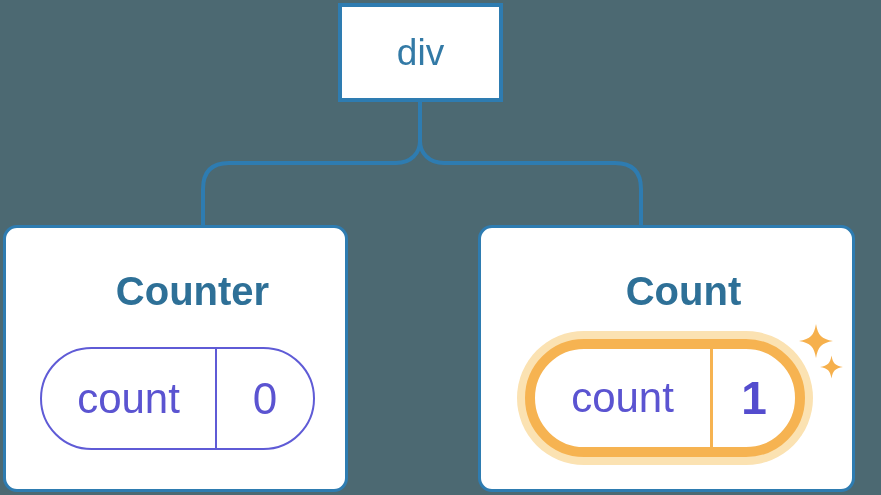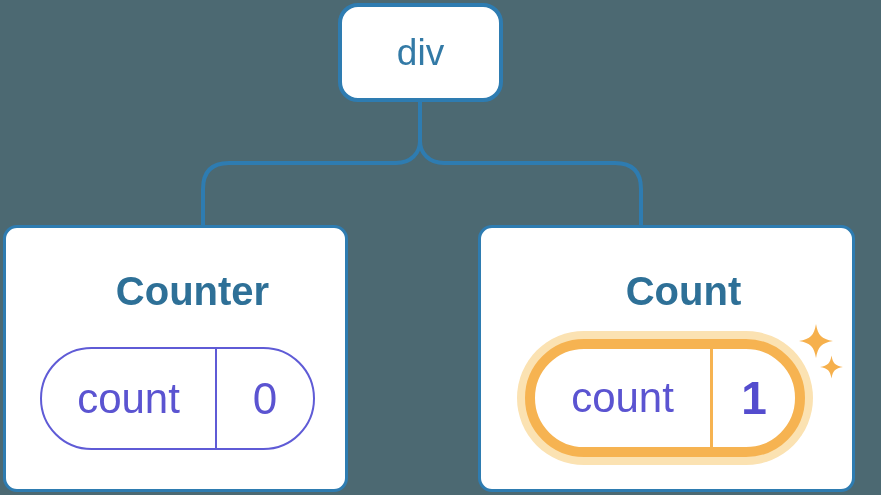--- a/index.html
+++ b/index.html
@@ -34,21 +34,21 @@
     width: 881px; height: 495px;
     z-index: 0;
   }
   .connector path { stroke: var(--line_blue); stroke-width: 4; fill: none; }
   .node {
     position: absolute;
     left: 338px; top: 3px;
     width: 165px; height: 99px;
     background: var(--card_white);
     border: 4px solid var(--line_blue);
-    border-radius: 20px;
+    border-radius: 0;
     display: flex; align-items: center; justify-content: center;
     z-index: 1;
   }
   .node-label {
     font-size: 37px;
     font-weight: 500;
     color: var(--node_text_blue);
   }
   .card {
     position: absolute;

